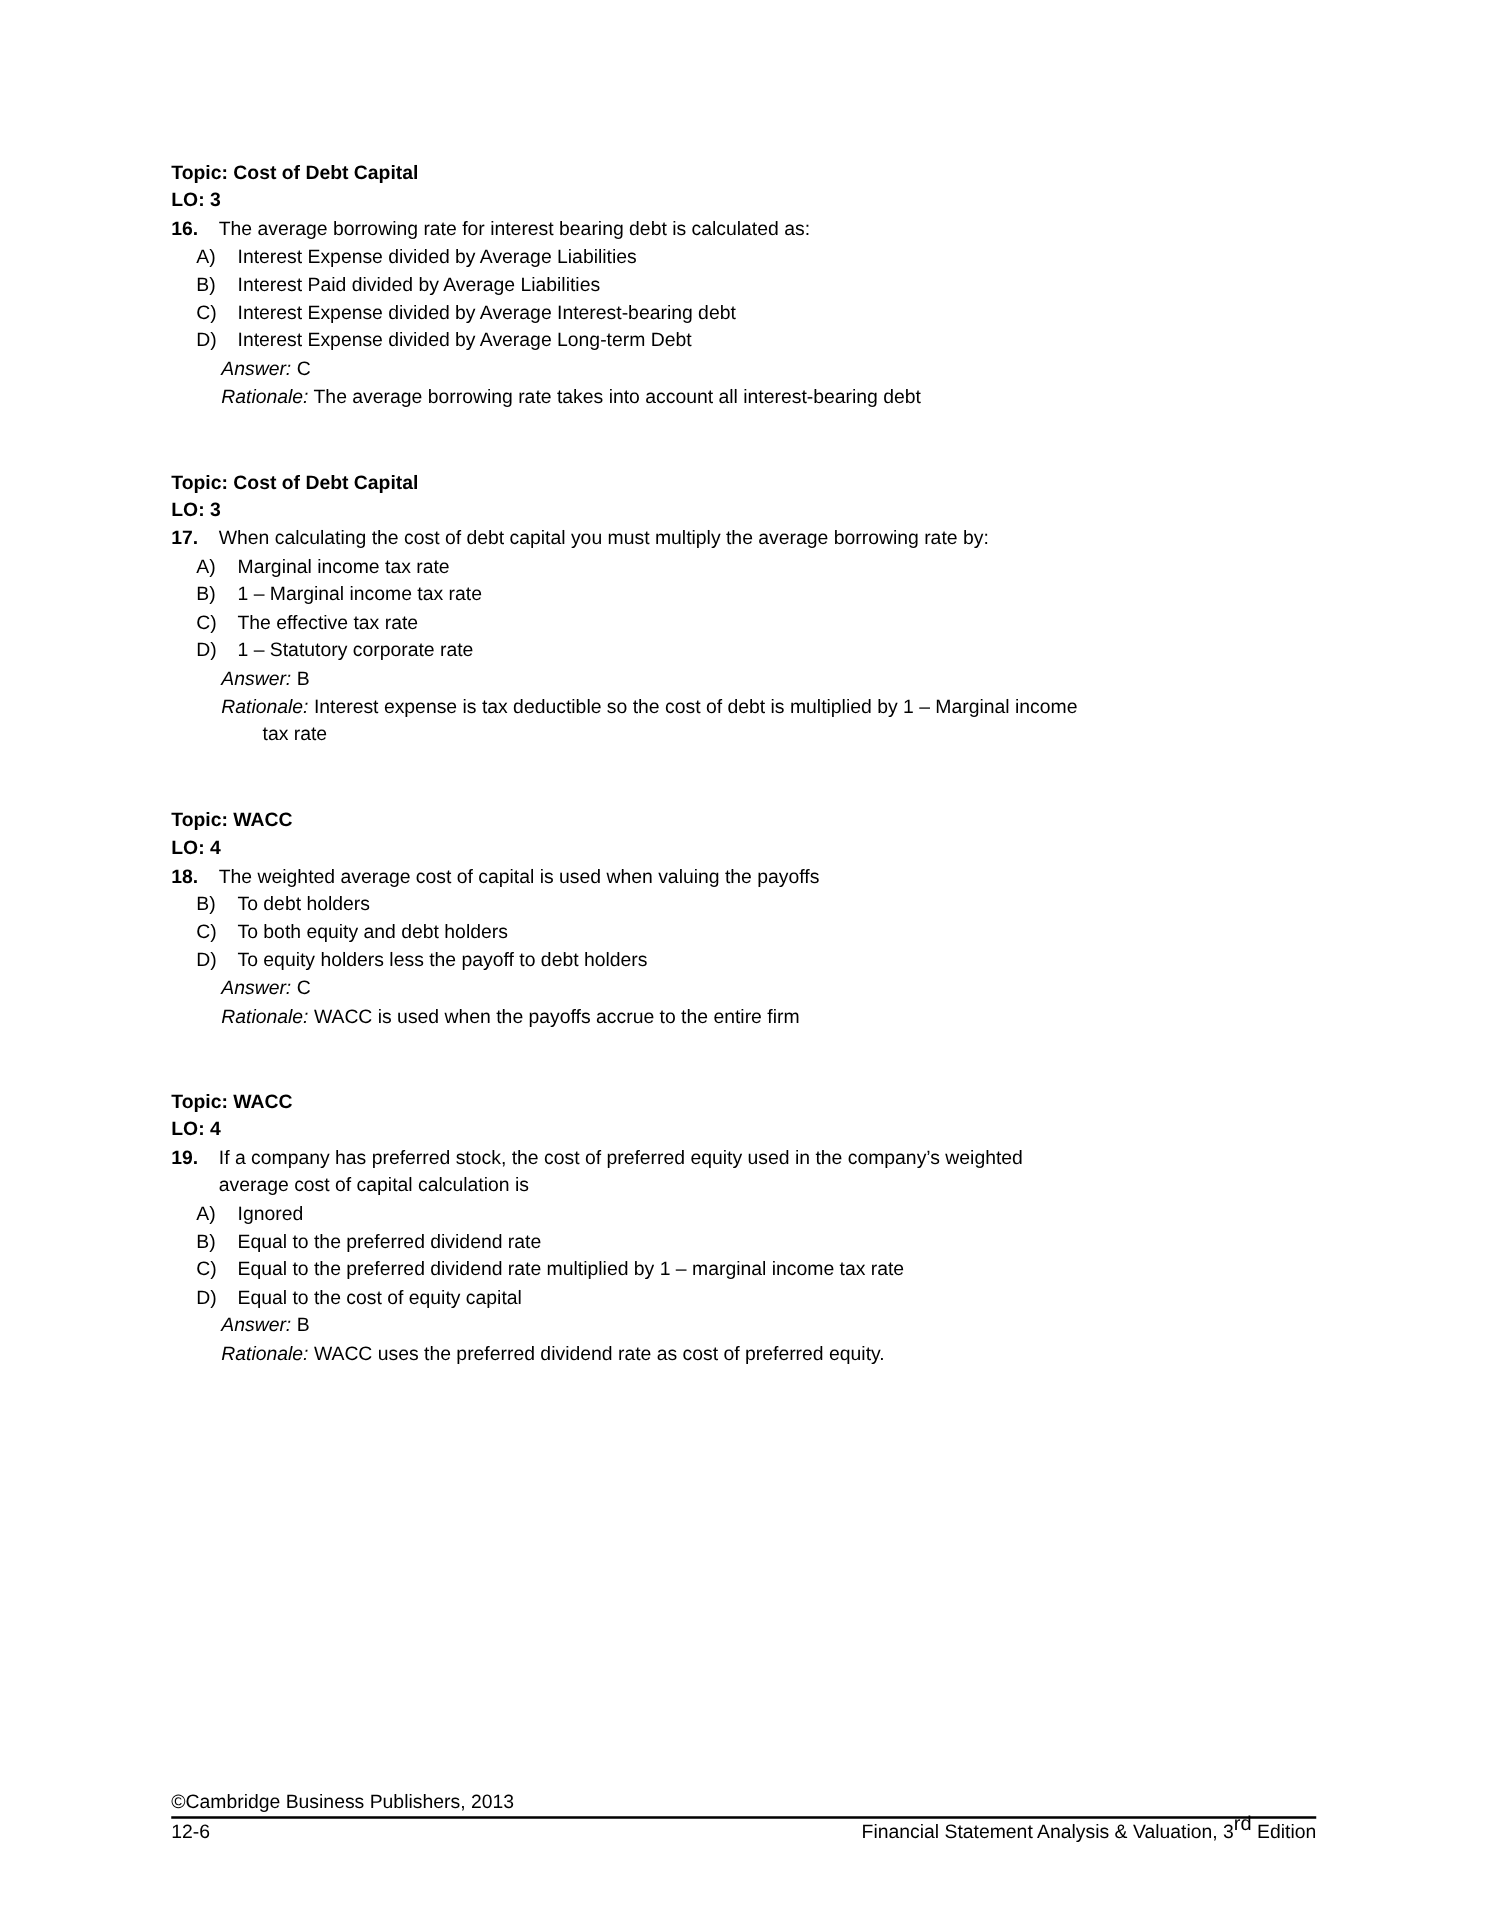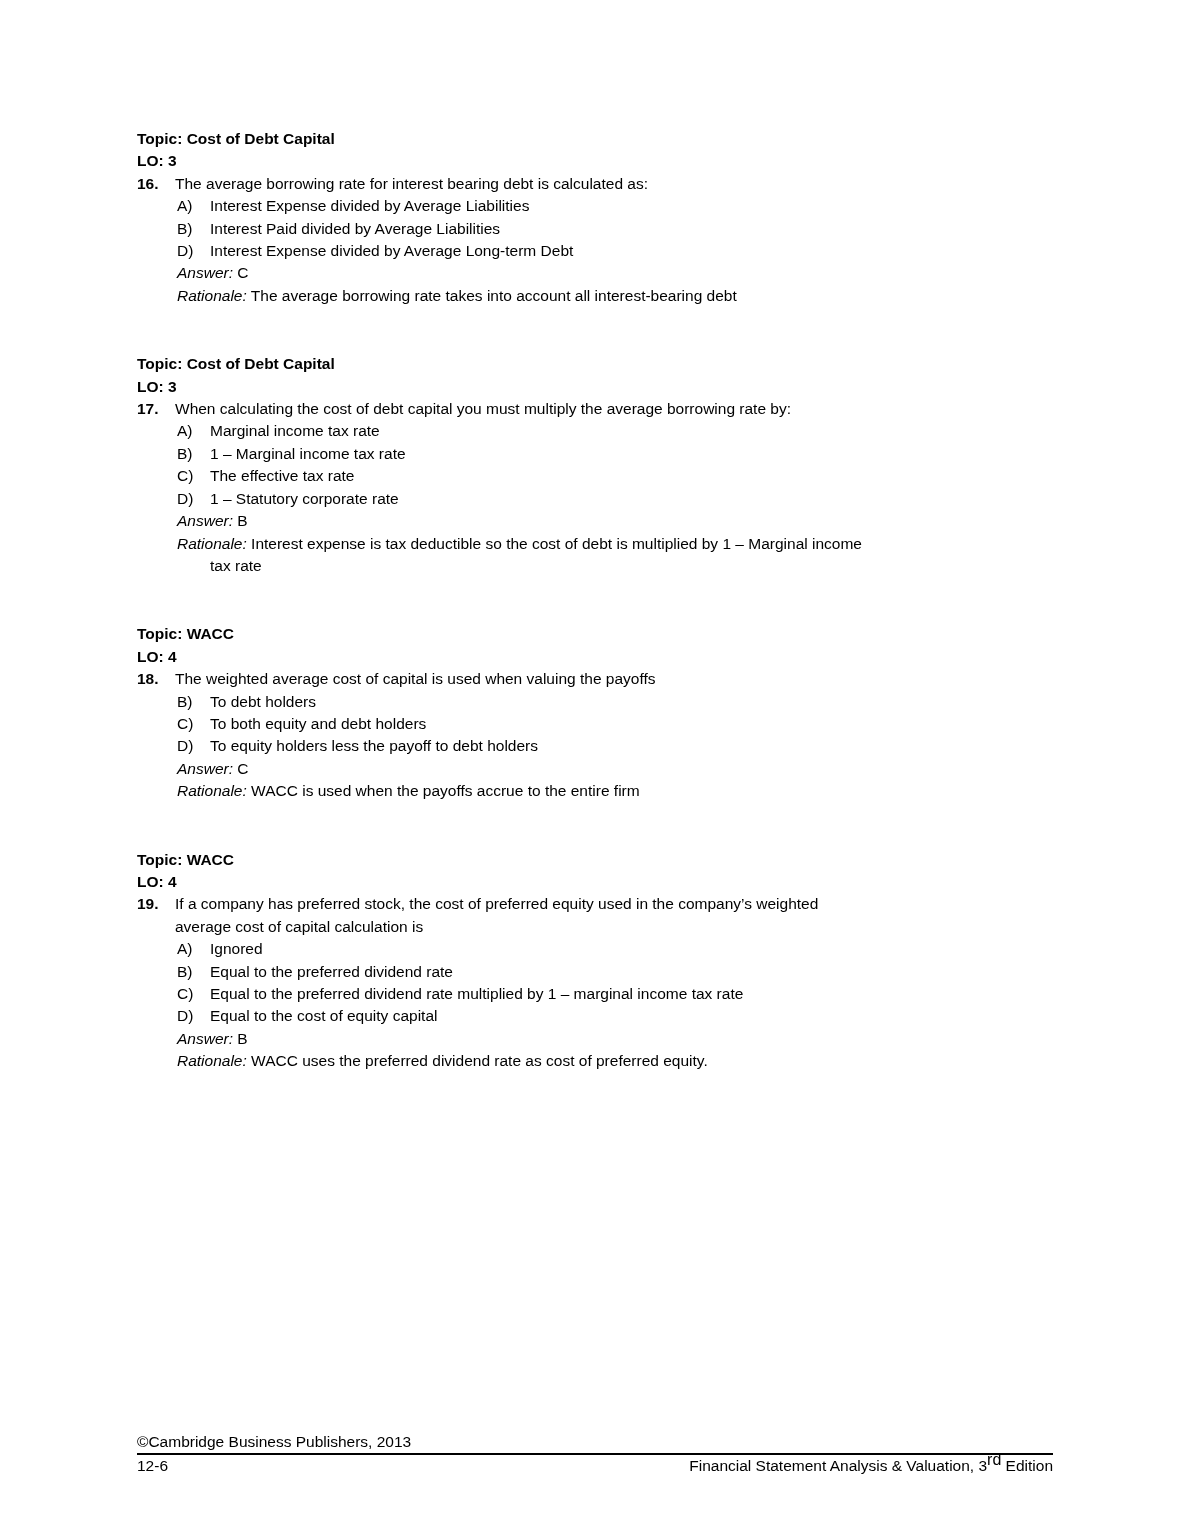--- a/index.html
+++ b/index.html
@@ -20,21 +20,21 @@
     top: 128px;
     width: 916px;
   }
   .section { margin-top: 46px; }
   .section:first-child { margin-top: 0; }
   p { margin: 0; white-space: nowrap; }
   .it { font-style: italic; }
   .topic, .lo { font-weight: bold; }
   .question, .question-cont { margin-left: 38px; }
   .qnum { display: inline-block; width: 38px; margin-left: -38px; font-weight: bold; }
-  .option { margin-left: 40px; }
+  .option { margin-left: 20px; }
   .opt-letter { display: inline-block; width: 33px; }
   .answer { margin-left: 40px; }
   .rationale { margin-left: 40px; }
   .rationale-cont { margin-left: 73px; }
   .footer {
     position: absolute;
     left: 137px;
     top: 1431px;
     width: 916px;
   }
@@ -50,20 +50,21 @@
 <body>
 
 <div class="content">
 
   <div class="section">
     <p class="topic">Topic: Cost of Debt Capital</p>
     <p class="lo">LO: 3</p>
     <p class="question"><span class="qnum">16.</span><span>The average borrowing rate for interest bearing debt is calculated as:</span></p>
     <p class="option"><span class="opt-letter">A)</span><span>Interest Expense divided by Average Liabilities</span></p>
     <p class="option"><span class="opt-letter">B)</span><span>Interest Paid divided by Average Liabilities</span></p>
+    <p class="option"><span class="opt-letter">C)</span><span>Interest Expense divided by Average Interest-bearing debt</span></p>
     <p class="option"><span class="opt-letter">D)</span><span>Interest Expense divided by Average Long-term Debt</span></p>
     <p class="answer"><span class="it">Answer:</span> <span>C</span></p>
     <p class="rationale"><span class="it">Rationale:</span> <span>The average borrowing rate takes into account all interest-bearing debt</span></p>
   </div>
 
   <div class="section">
     <p class="topic">Topic: Cost of Debt Capital</p>
     <p class="lo">LO: 3</p>
     <p class="question"><span class="qnum">17.</span><span>When calculating the cost of debt capital you must multiply the average borrowing rate by:</span></p>
     <p class="option"><span class="opt-letter">A)</span><span>Marginal income tax rate</span></p>

